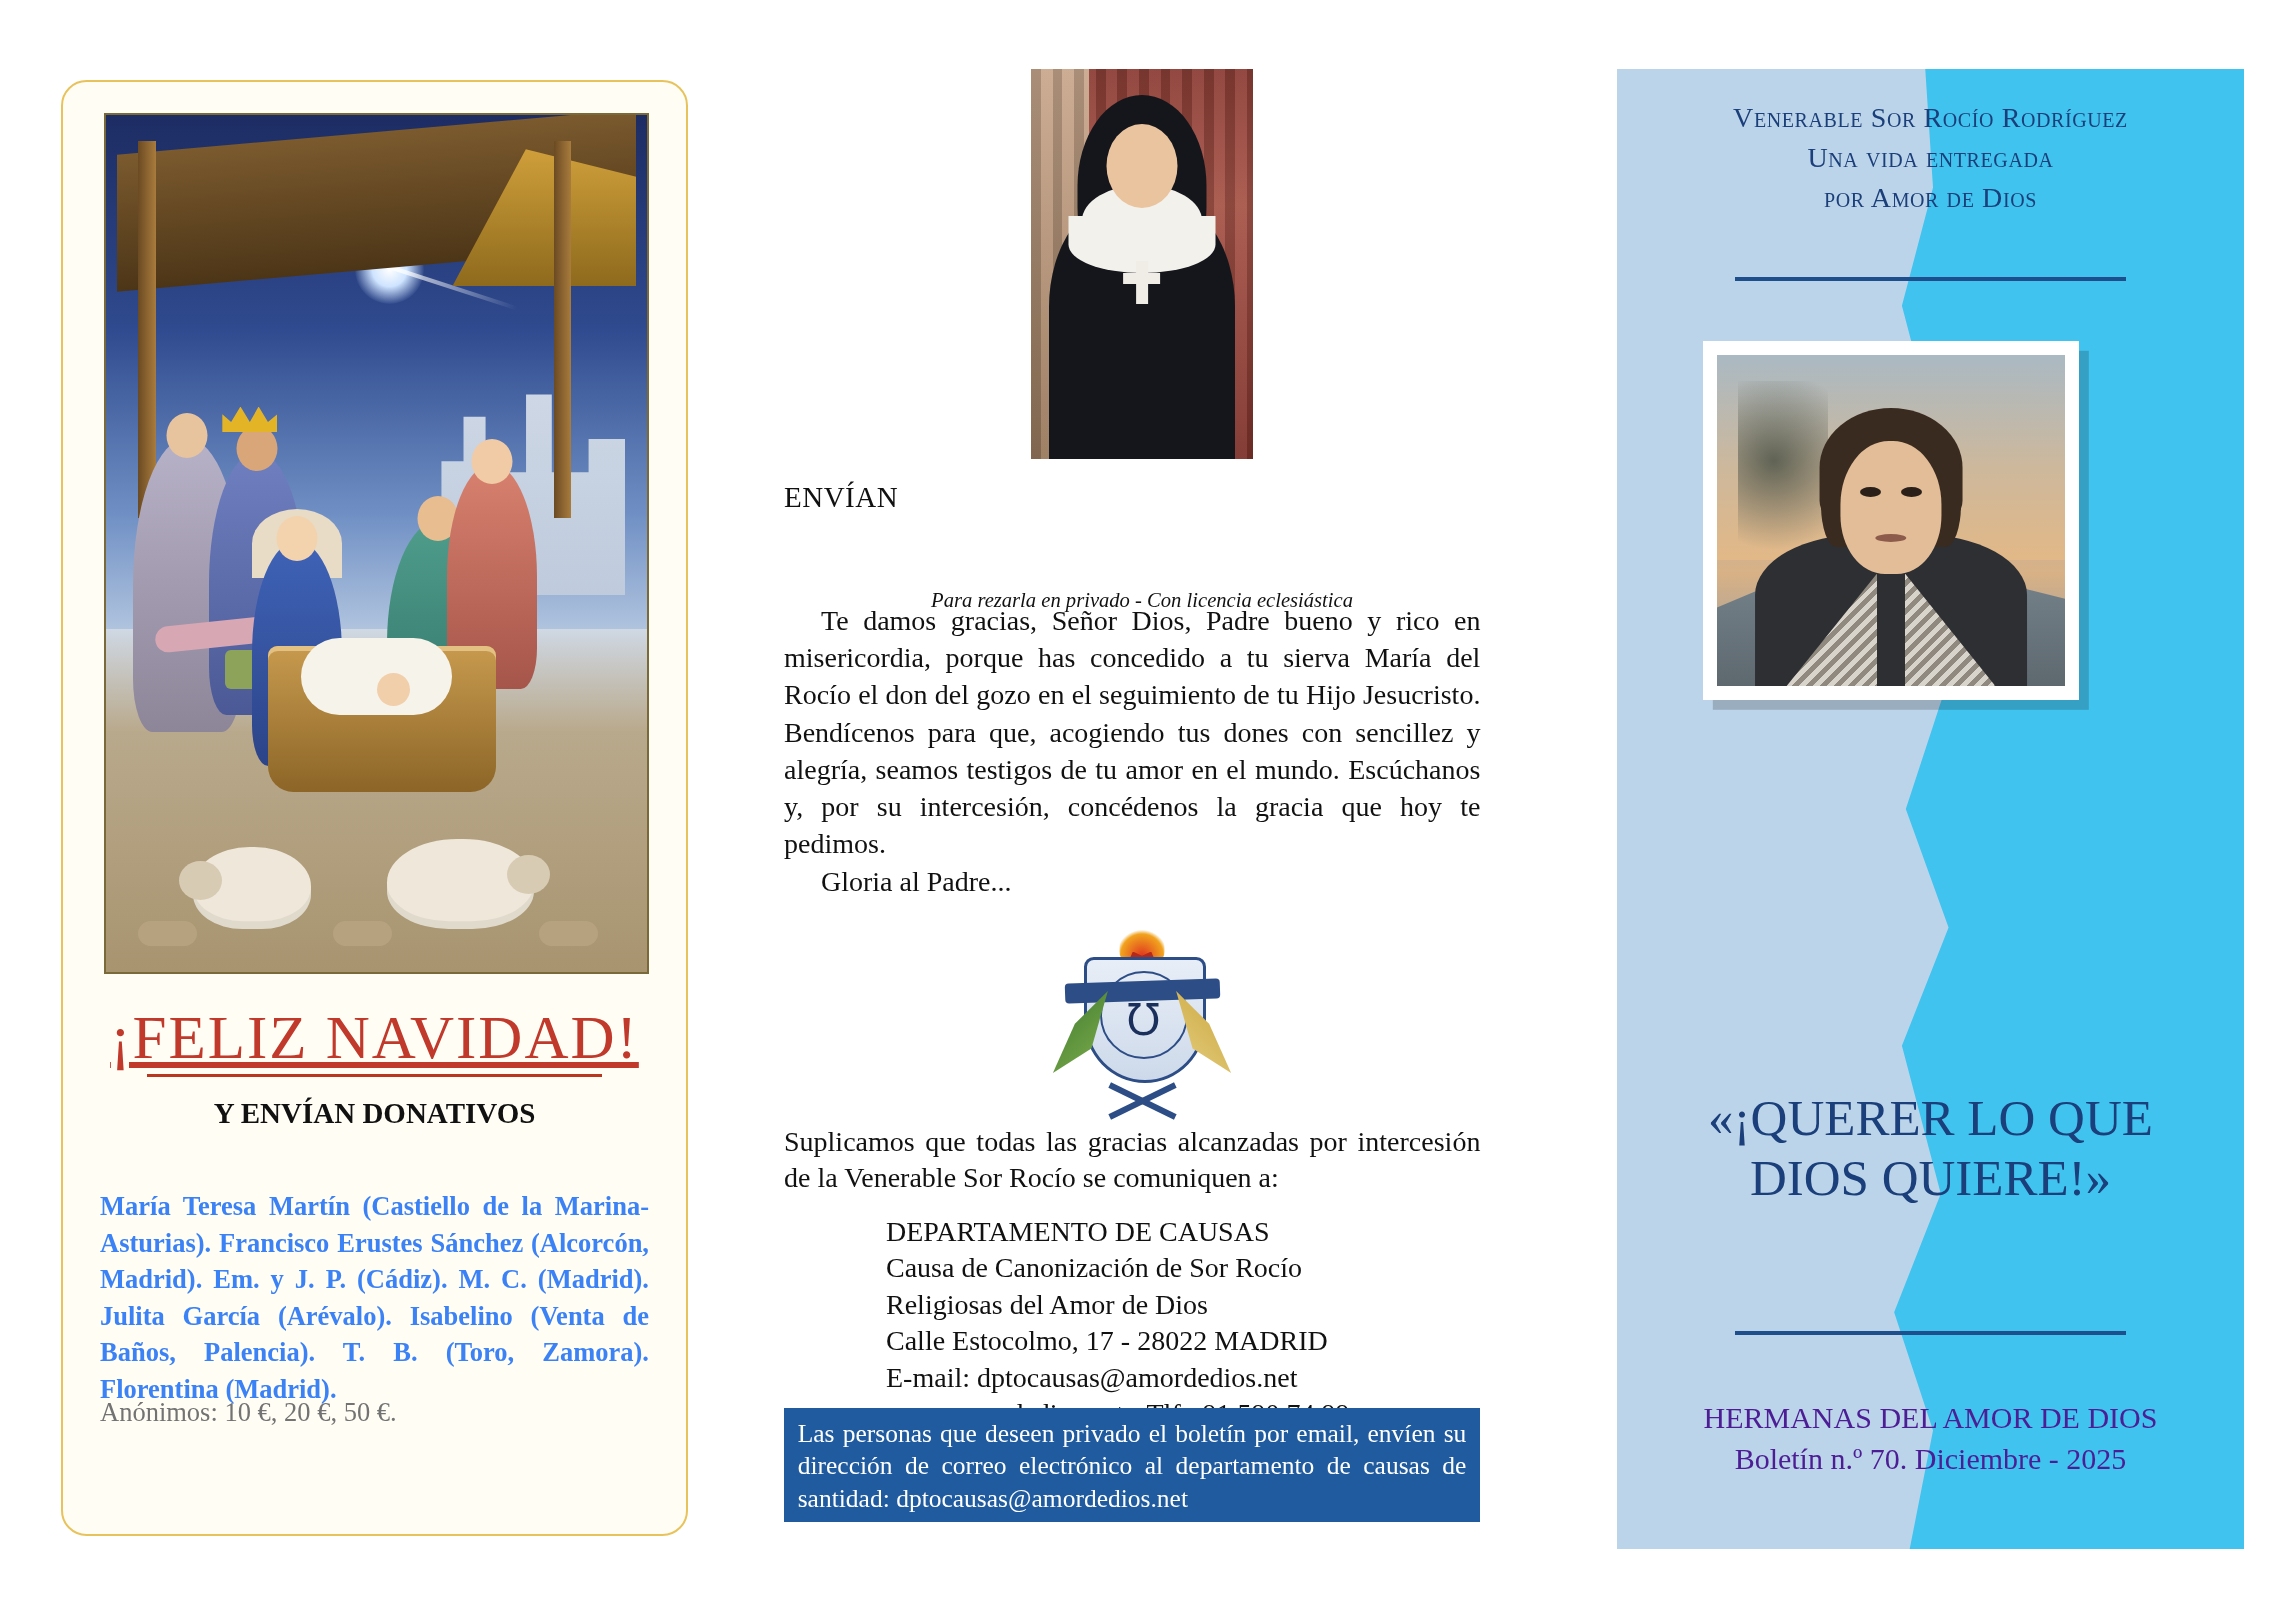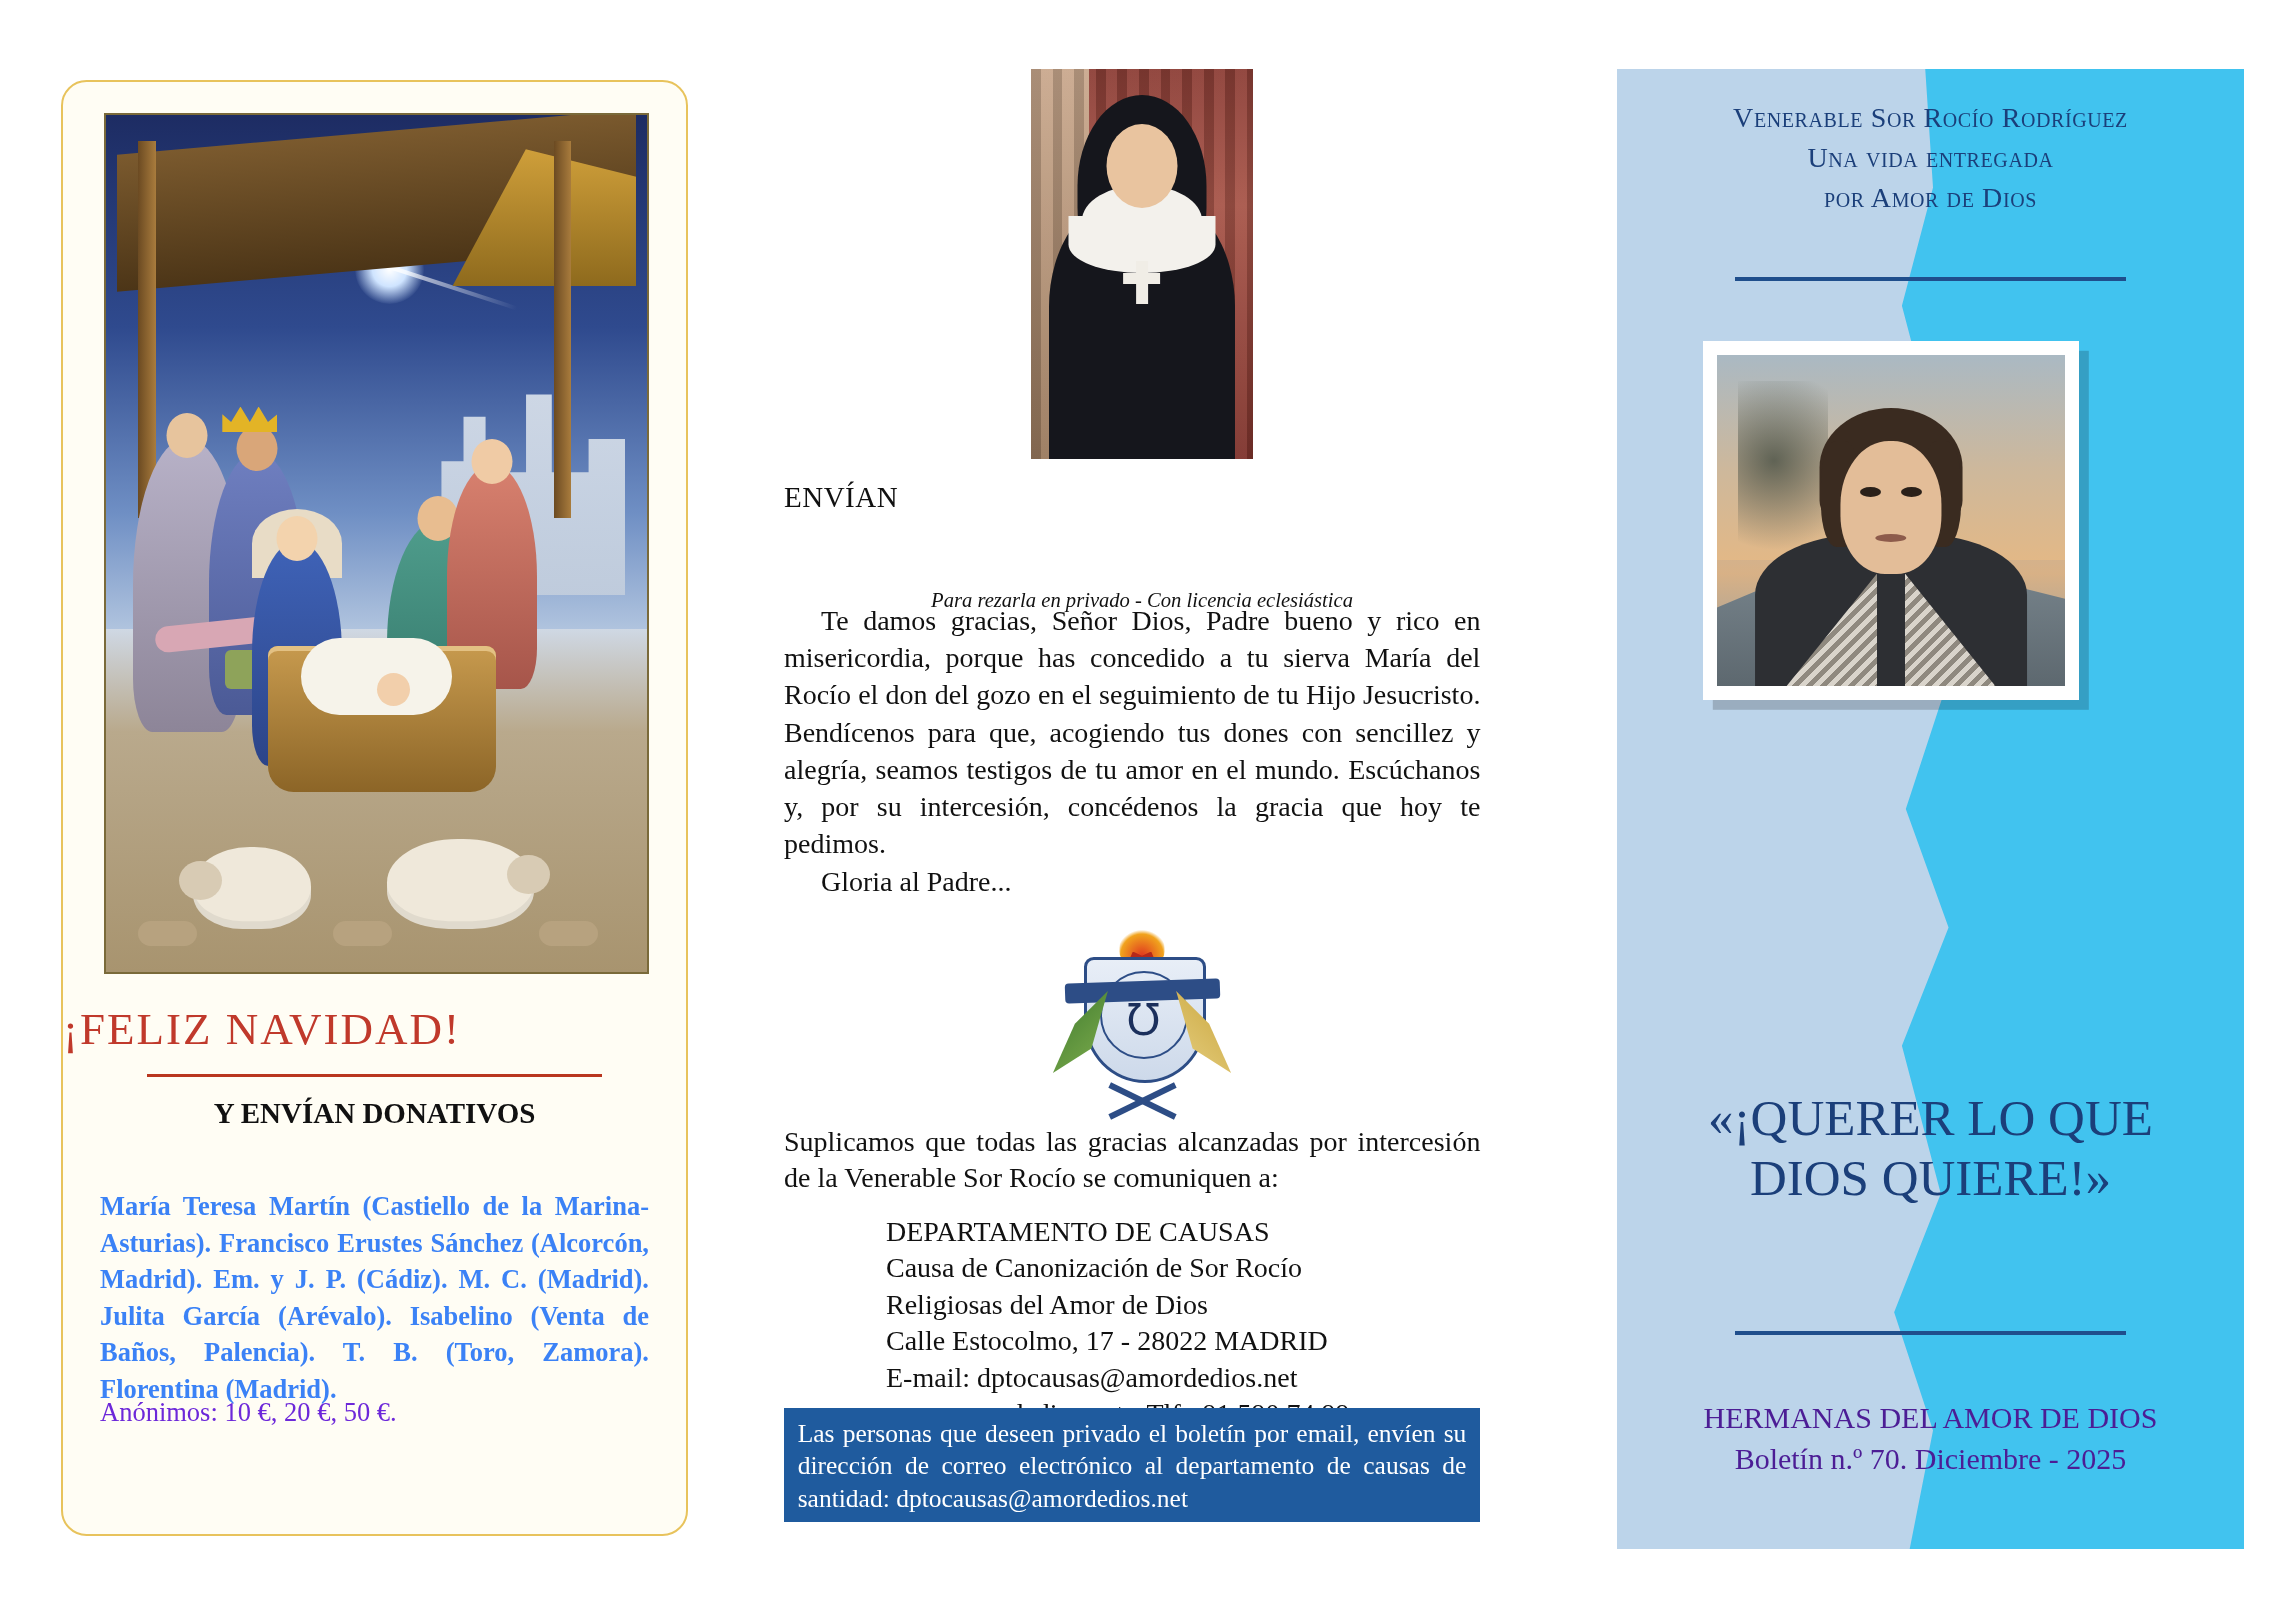--- a/index.html
+++ b/index.html
@@ -126,25 +126,26 @@
   .sheep.b { left: 52%; width: 147px; height: 90px; }
   .sheep .sh-head { position:absolute; width:43px; height:39px; background:#d8cbb4; border-radius:50%; }
   .sheep.a .sh-head { left: -13.7px; top: 13.7px; }
   .sheep.b .sh-head { right: -15.7px; top: 15.7px; }
   .stone { position:absolute; bottom:3%; width:59px; height:25.5px; background:#b7a27f; border-radius:13.7px; }
 
   .feliz {
     position: absolute;
     left: 0; right: 0;
     top: 921px;
-    text-align: left;
+    text-align: center;
     font-family: "Liberation Serif", serif;
-    font-size: 45px;
+    font-size: 61px;
     letter-spacing: 2px;
     color: #c0392b;
+    text-decoration: underline;
   }
   .red-rule {
     position: absolute;
     left: 84px; right: 84px; top: 992px;
     height: 2.9px; background: #b9361f;
   }
   .agradecen {
     position: absolute; left: 39px; right: 39px; top: 1013px;
     text-align: center;
     font-weight: bold;
@@ -156,21 +157,21 @@
     position: absolute; left: 37px; right: 37px; top: 1106px;
     font-size: 26.5px;
     line-height: 1.38;
     text-align: justify;
     color: #3b82f6;
     font-weight: bold;
   }
   .anonimos {
     position: absolute; left: 37px; top: 1315px;
     font-size: 26.5px;
-    color: #6d28d9;
+    color: #737373;
   }
 
   
   .center-panel {
     position: absolute;
     left: 784px;
     top: 69px;
     width: 716px;
     height: 1480px;
   }

